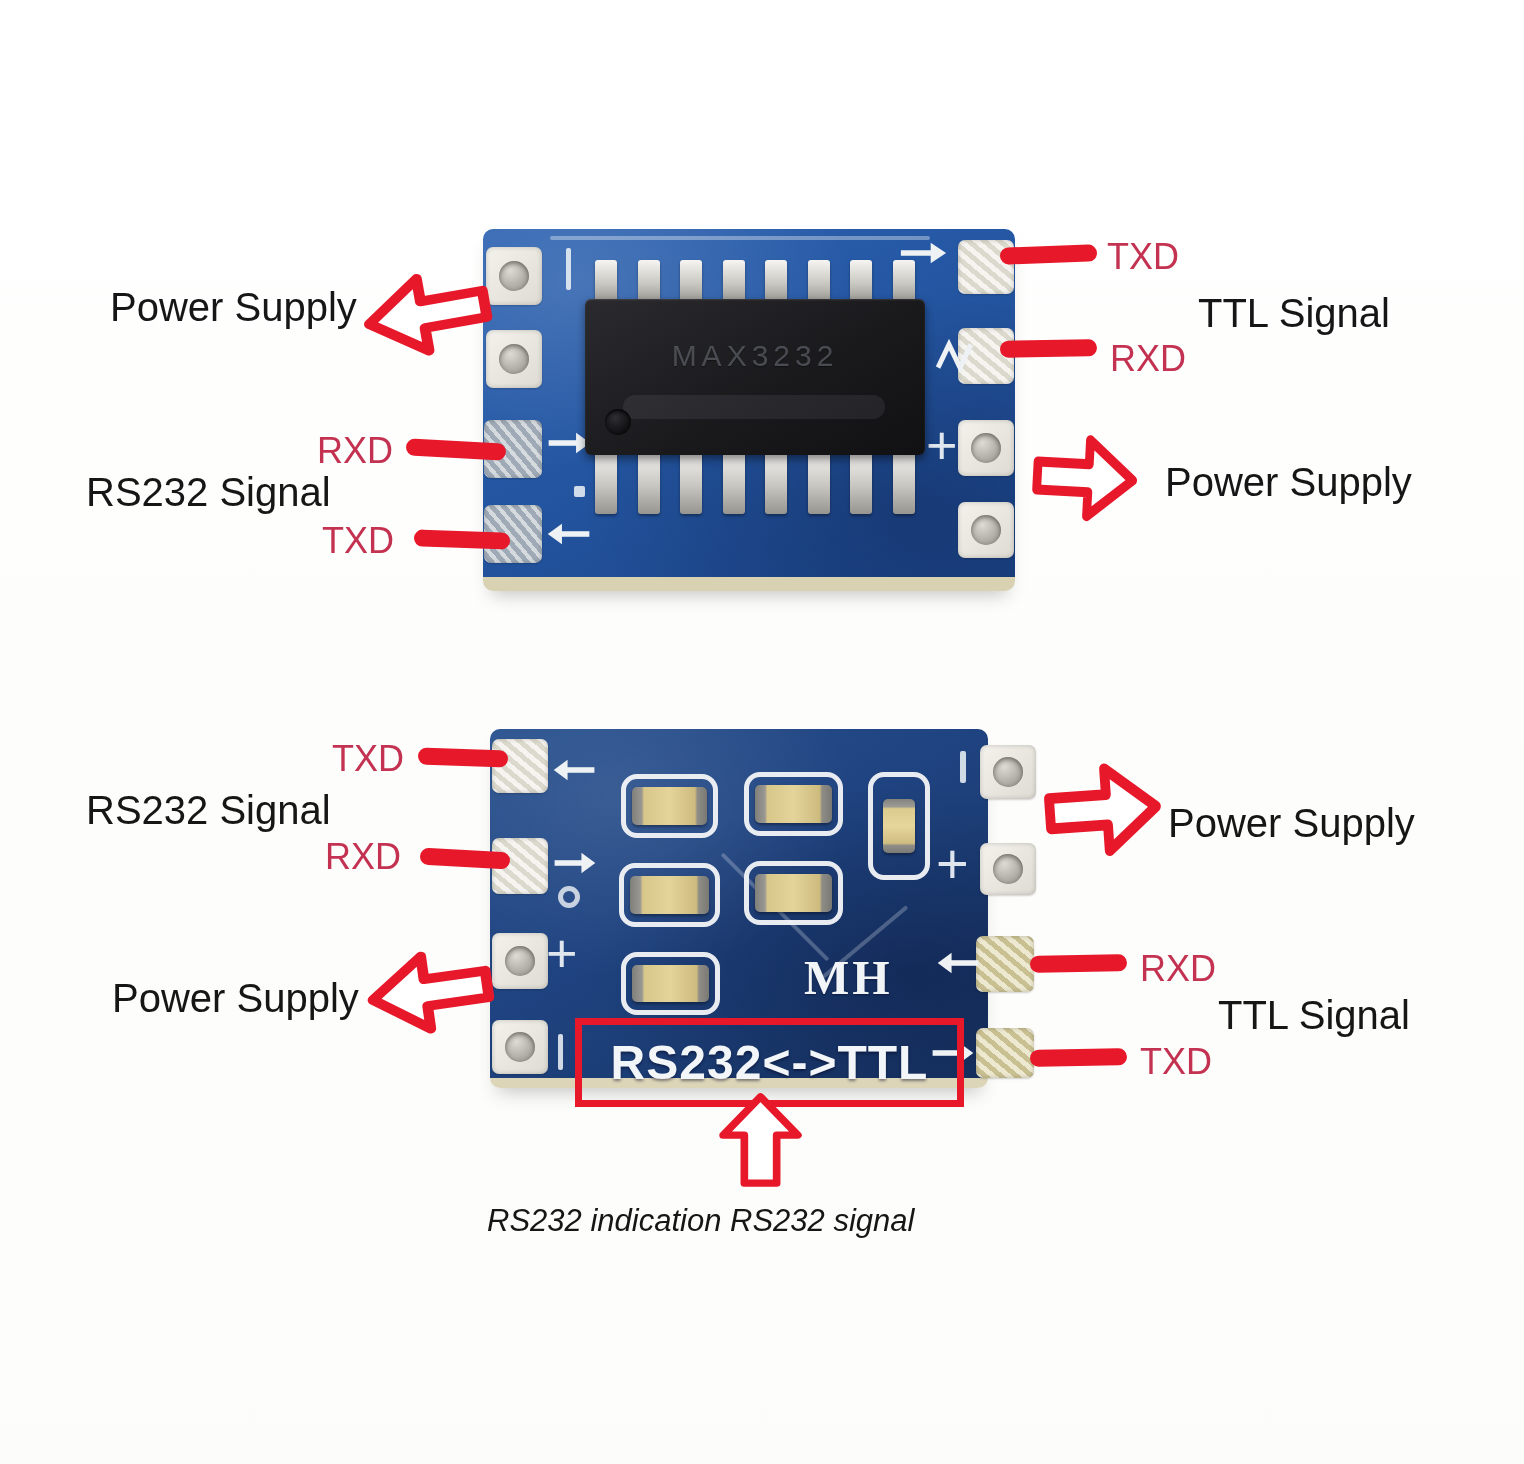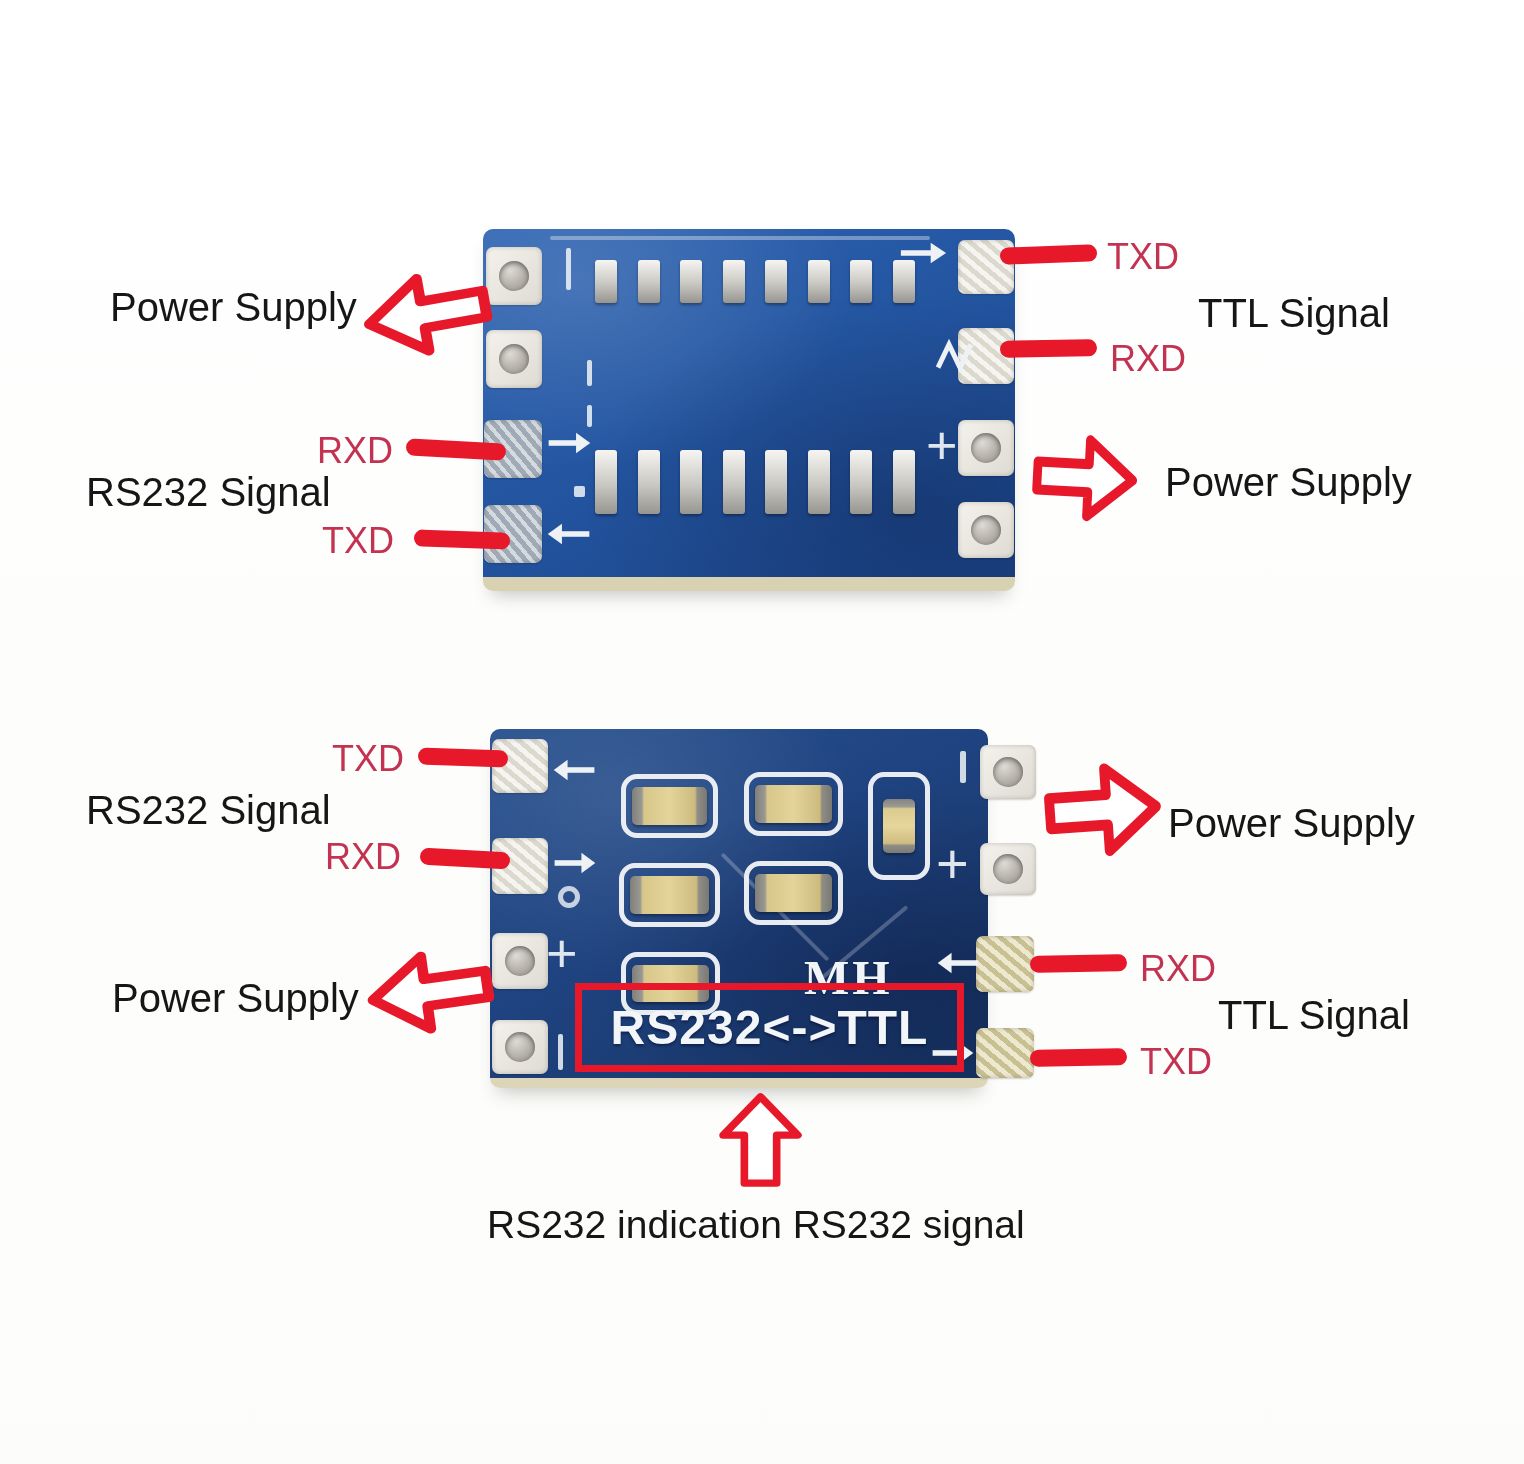--- a/index.html
+++ b/index.html
@@ -61,29 +61,29 @@
   .capline{position:absolute;border:5px solid rgba(243,246,248,.95);border-radius:16px;box-sizing:border-box;}
   .capbody-h{position:absolute;left:6px;right:6px;top:8px;bottom:8px;border-radius:5px;
     background:linear-gradient(90deg,#7f7f7a 0%,#9a9892 13%,#d8c78a 16%,#e4d49a 50%,#cdbb7e 84%,#8f8d86 87%,#797873 100%);
     box-shadow:0 2px 3px rgba(0,0,0,.35);}
   .capbody-v{position:absolute;left:10px;right:10px;top:22px;bottom:22px;border-radius:5px;
     background:linear-gradient(180deg,#83827c 0%,#9c9a94 14%,#dccb8e 18%,#e6d69c 50%,#cfbd80 82%,#908e87 86%,#7b7a75 100%);
     box-shadow:0 2px 3px rgba(0,0,0,.35);}
   
   .mh-logo{position:absolute;color:#f2f5f7;font-family:"Liberation Serif",serif;font-weight:700;
     font-size:48px;letter-spacing:3px;text-shadow:0 1px 2px rgba(0,0,30,.4);}
-  .rs232ttl-box{position:absolute;border:7px solid #e8182b;display:flex;align-items:center;justify-content:center;}
+  .rs232ttl-box{position:absolute;border:7px solid #e8182b;display:flex;align-items:center;justify-content:center;margin-top:35px;}
   .rs232ttl-text{color:#f3f6f8;font-weight:700;font-size:48px;letter-spacing:1px;white-space:nowrap;
     text-shadow:0 2px 3px rgba(0,0,30,.45);}
   
   .rline{position:absolute;height:17px;border-radius:9px;background:#e8182b;}
   .barrow svg{display:block;width:100%;height:100%;overflow:visible;}
   .lbl{position:absolute;color:#161616;font-size:40px;white-space:nowrap;}
   .pinlbl{position:absolute;color:#c43251;font-size:36px;white-space:nowrap;}
-  .caption{position:absolute;color:#161616;font-size:39px;white-space:nowrap;}
+  .caption{position:absolute;color:#161616;font-size:31px;white-space:nowrap;font-style:italic;}
 </style>
 </head>
 <body>
 
 <div id="canvas">
 
   <div class="pcb pcb--top" style="left:483px;top:229px;width:532px;height:348px;">
     <div class="silk" style="left:67px;top:7px;width:380px;height:4px;opacity:.45;"></div>
   </div>
 
@@ -139,20 +139,25 @@
   </div>
   <div class="pins" style="left:595px;top:450px;width:320px;height:64px;">
     <span></span>
       <span></span>
       <span></span>
       <span></span>
       <span></span>
       <span></span>
       <span></span>
       <span></span>
+  </div>
+  <div class="ic-body" style="left:585px;top:299px;width:340px;height:156px;">
+    <div class="ic-marking">MAX3232</div>
+    <div class="ic-smudge"></div>
+    <div class="ic-dot"></div>
   </div>
 
   <div class="rline" style="left:406px;top:441px;width:100px;transform:rotate(3deg);"></div>
   <div class="rline" style="left:414px;top:531px;width:96px;transform:rotate(2deg);"></div>
   <div class="rline" style="left:1000px;top:246px;width:97px;transform:rotate(-2deg);"></div>
   <div class="rline" style="left:1000px;top:340px;width:97px;transform:rotate(-1deg);"></div>
 
   <div class="abs barrow" style="left:362px;top:266px;width:130px;height:96px;transform:rotate(-10deg);">
     <svg viewBox="0 0 120 100" preserveAspectRatio="none">
         <path d="M114 36 H56 V12 L6 50 L56 88 V64 H114 Z" fill="#ffffff" stroke="#e8182b" stroke-width="10" stroke-linejoin="round"></path>

